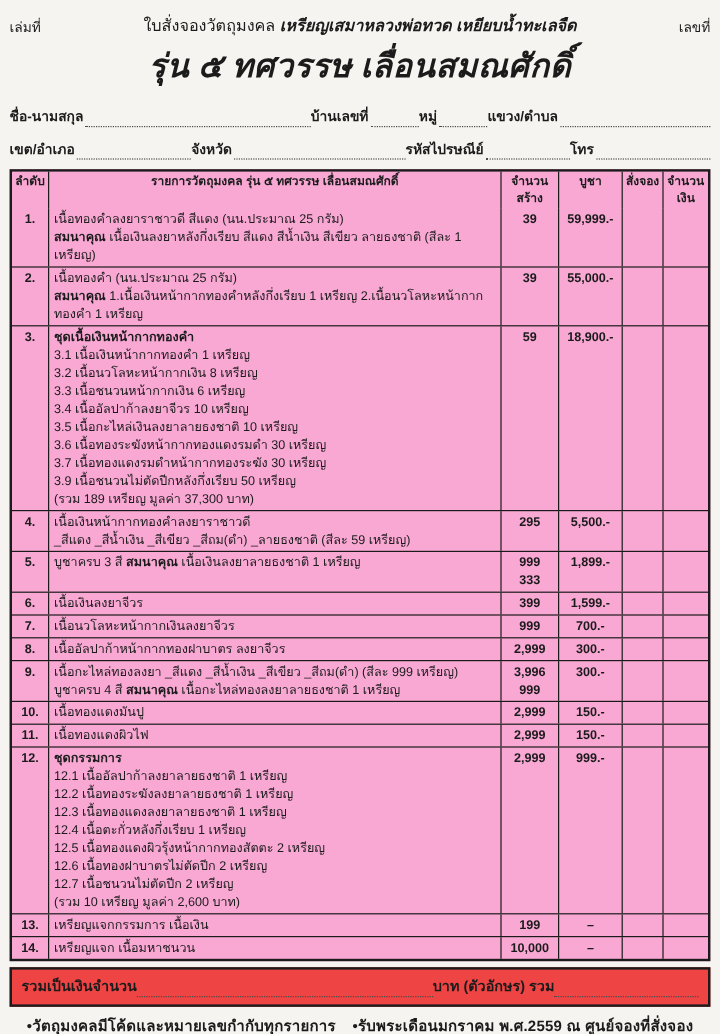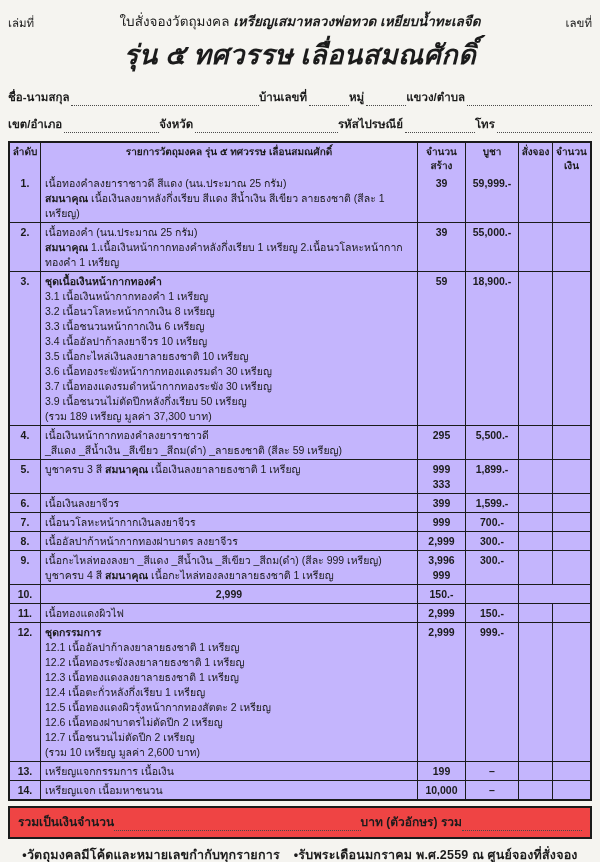--- a/index.html
+++ b/index.html
@@ -33,21 +33,21 @@
   
   .cust { margin-top: 12px; font-size: 11.5px; font-weight: bold; }
   .cline { display: flex; align-items: flex-end; margin-top: 9px; }
   .cline .lbl { white-space: nowrap; padding-right: 2px; }
   .dots { border-bottom: 1.4px dotted #4a4a4a; height: 13px; flex: 1; }
   .dots.w40 { flex: 0 0 40px; }
   .dots.w70 { flex: 0 0 70px; } .dots.w120 { flex: 0 0 120px; }
   .dots.f2 { flex: 2; } .dots.f3 { flex: 3; }
 
   
-  .itable { margin-top: 8px; border: 2px solid #1b1b1b; background: #c4b5fd; }
+  .itable { margin-top: 8px; border: 2px solid #1b1b1b; background: #f9a8d4; }
   .trow {
     display: grid;
     grid-template-columns: 30px 1fr 48px 53px 34px 38px;
     border-top: 1px solid #1b1b1b;
   }
   .trow:first-child { border-top: none; }
   .td { border-left: 1px solid #1b1b1b; padding: 1.5px 4px; font-size: 10.5px; line-height: 15px; }
   .td:first-child { border-left: none; }
   .td.no { font-weight: bold; text-align: center; padding-left: 1px; padding-right: 1px; }
   .td.num { font-weight: bold; text-align: center; padding-left: 1px; padding-right: 1px; }
@@ -237,20 +237,23 @@
           <div class="td num">
             <div>3,996</div>
             <div>999</div>
           </div>
           <div class="td num">300.-</div>
           <div class="td"></div>
           <div class="td"></div>
         </div>
         <div class="trow">
           <div class="td no">10.</div>
+          <div class="td desc">
+            <div class="line">เนื้อทองแดงมันปู</div>
+          </div>
           <div class="td num">
             <div>2,999</div>
           </div>
           <div class="td num">150.-</div>
           <div class="td"></div>
           <div class="td"></div>
         </div>
         <div class="trow">
           <div class="td no">11.</div>
           <div class="td desc">

